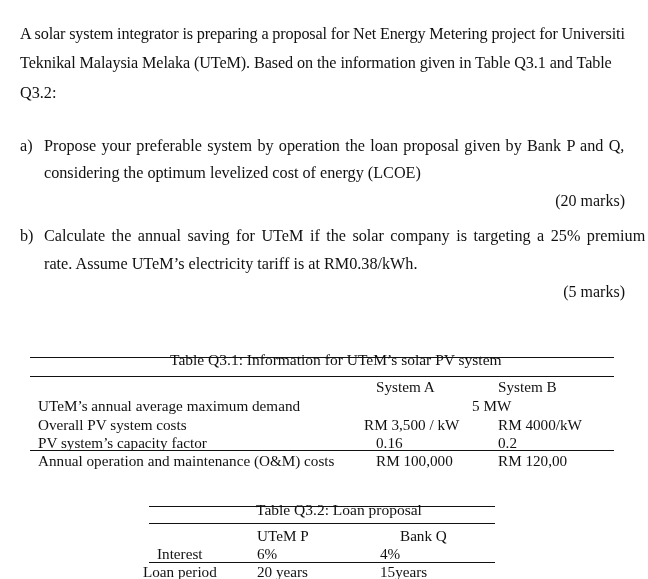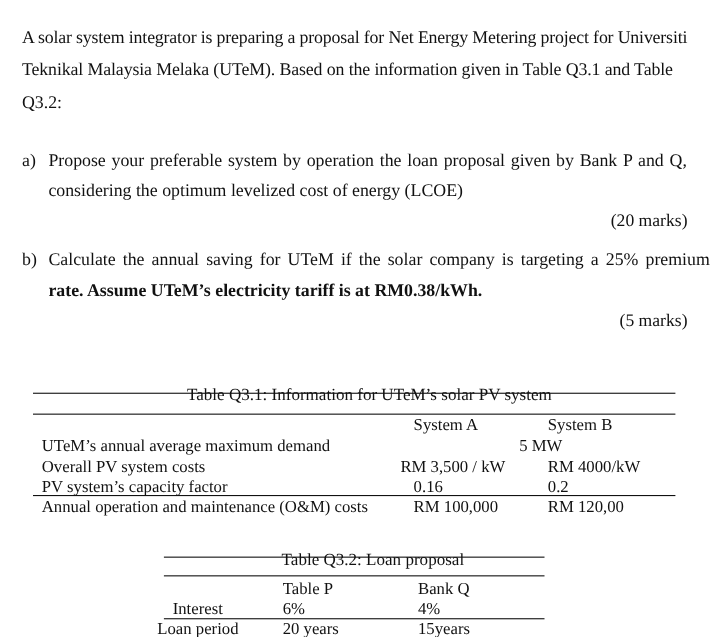--- a/index.html
+++ b/index.html
@@ -21,21 +21,21 @@
 <div class="abs para" style="left:20px; top:35px; letter-spacing:-0.1px;">Teknikal Malaysia Melaka (UTeM).  Based on the information given in Table Q3.1 and Table</div>
 <div class="abs para" style="left:20px; top:65px;">Q3.2:</div>
 
 <div class="abs para" style="left:20px; top:118px;">a)</div>
 <div class="abs para" style="left:44px; top:118px; word-spacing:1.2px;">Propose your preferable system by operation the loan proposal given by Bank P and Q,</div>
 <div class="abs para" style="left:44px; top:145px;">considering the optimum levelized cost of energy (LCOE)</div>
 <div class="abs marks" style="right:23px; top:172px;">(20 marks)</div>
 
 <div class="abs para" style="left:20px; top:208px;">b)</div>
 <div class="abs para" style="left:44px; top:208px; word-spacing:2.4px;">Calculate the annual saving for UTeM if the solar company is targeting a 25% premium</div>
-<div class="abs para" style="left:44px; top:236px;font-weight:bold;">rate. Assume UTeM’s electricity tariff is at RM0.38/kWh.</div>
+<div class="abs para" style="left:44px; top:236px;">rate. Assume UTeM’s electricity tariff is at RM0.38/kWh.</div>
 <div class="abs marks" style="right:23px; top:263px;">(5 marks)</div>
 
 <div>
   <div class="abs tbl" style="left:170px; top:331px; font-size:15.5px;">Table Q3.1: Information for UTeM’s solar PV system</div>
   <div class="rule" style="left:30px; width:584px; top:357px;"></div>
   <div class="abs tbl" style="left:376px; top:358px;">System A</div>
   <div class="abs tbl" style="left:498px; top:358px;">System B</div>
   <div class="rule" style="left:30px; width:584px; top:376px;"></div>
 
   <div>
@@ -56,22 +56,22 @@
     <div class="abs tbl" style="left:38px; top:432px;">Annual operation and maintenance (O&amp;M) costs</div>
     <div class="abs tbl" style="left:376px; top:432px;">RM 100,000</div>
     <div class="abs tbl" style="left:498px; top:432px;">RM 120,00</div>
   </div>
   <div class="rule" style="left:30px; width:584px; top:450px;"></div>
 </div>
 
 <div>
   <div class="abs tbl" style="left:256px; top:481px; font-size:15.5px;">Table Q3.2: Loan proposal</div>
   <div class="rule" style="left:149px; width:346px; top:506px;"></div>
-  <div class="abs tbl" style="left:257px; top:507px;">Table P</div>
-  <div class="abs tbl" style="left:380px; top:507px;">Bank Q</div>
+  <div class="abs tbl" style="left:257px; top:507px;">UTeM P</div>
+  <div class="abs tbl" style="left:400px; top:507px;">Bank Q</div>
   <div class="rule" style="left:149px; width:346px; top:523px;"></div>
 
   <div>
     <div class="abs tbl" style="left:157px; top:525px;">Interest</div>
     <div class="abs tbl" style="left:257px; top:525px;">6%</div>
     <div class="abs tbl" style="left:380px; top:525px;">4%</div>
   </div>
   <div>
     <div class="abs tbl" style="left:143px; top:543px;">Loan period</div>
     <div class="abs tbl" style="left:257px; top:543px;">20 years</div>

